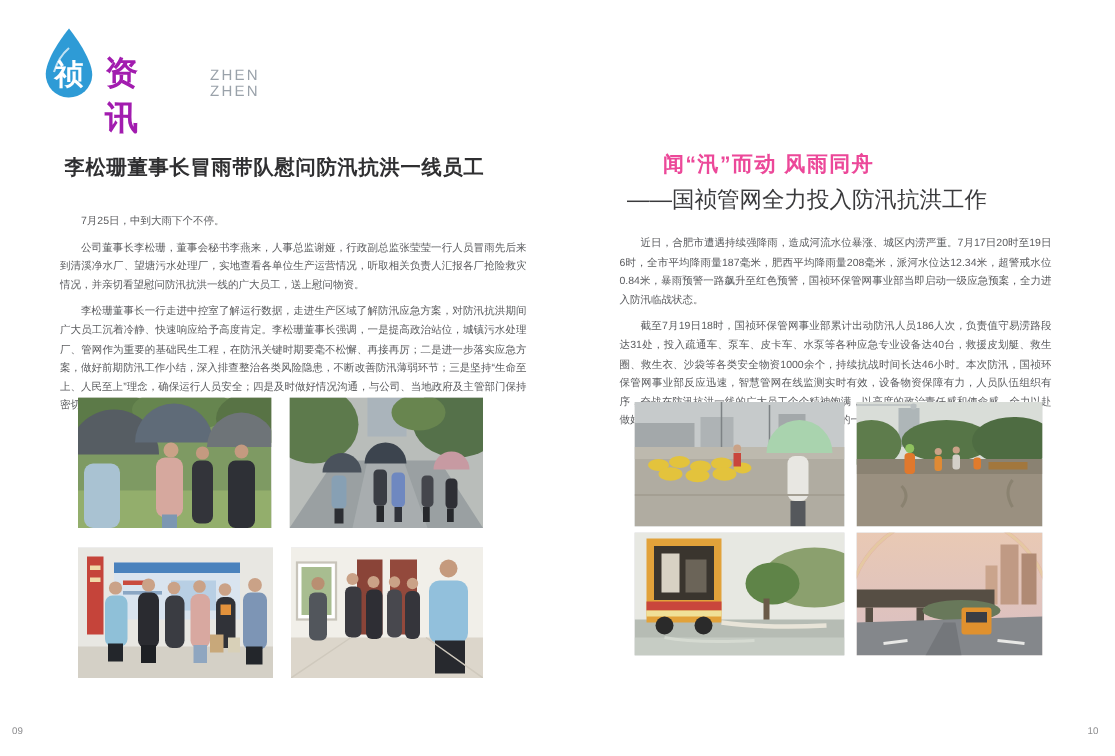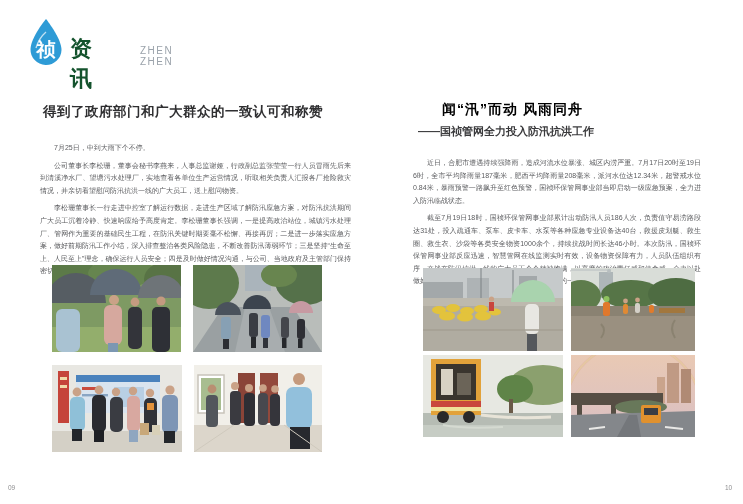--- a/index.html
+++ b/index.html
@@ -8,28 +8,28 @@
     background:#ffffff;
     font-family:"Liberation Sans","DejaVu Sans",sans-serif;
     position:relative;
     overflow:hidden;
   }
   .spread{position:absolute;inset:0;background:#ffffff;}
 
   
   .logo{position:absolute;left:28px;top:16px;height:52px;}
   .logo-drop{position:absolute;left:0;top:2px;width:36px;height:48px;}
-  .logo-title{position:absolute;left:42px;top:18px;font-size:22px;font-weight:bold;color:#14532d;letter-spacing:2px;}
+  .logo-title{position:absolute;left:42px;top:18px;font-size:22px;font-weight:bold;color:#a21caf;letter-spacing:2px;}
   .logo-sub{position:absolute;left:112px;top:29px;font-size:10px;color:#9aa2aa;letter-spacing:1.5px;}
 
   
   .lp-title{position:absolute;left:43px;top:103px;width:311px;font-size:13.5px;font-weight:bold;color:#2f2f31;letter-spacing:0.5px;}
   .lp-body{position:absolute;left:40px;top:142px;width:311px;}
-  .rp-title{position:absolute;left:418px;top:101px;font-size:14px;font-weight:bold;color:#000000;letter-spacing:1px;padding-left:24px;}
-  .rp-subtitle{position:absolute;left:418px;top:124px;font-size:11px;font-weight:700;color:#3a3a3c;}
+  .rp-title{position:absolute;left:418px;top:101px;font-size:14px;font-weight:bold;color:#ec4899;letter-spacing:1px;padding-left:24px;}
+  .rp-subtitle{position:absolute;left:418px;top:124px;font-size:15px;font-weight:400;color:#3a3a3c;}
   .rp-body{position:absolute;left:413px;top:157px;width:288px;}
   .body-text p{
     margin:0 0 5px 0;
     font-size:7px;line-height:12.6px;color:#5a5b5e;
     text-align:justify;text-indent:2em;
   }
 
   
   .photo{position:absolute;overflow:hidden;background:#dddddd;}
   .photo svg{display:block;width:100%;height:100%;}
@@ -55,21 +55,21 @@
   <div class="logo">
     <svg class="logo-drop" viewBox="0 0 36 48">
       <path d="M18 1 C18 1 3 19 2.5 31 a15.5 15.5 0 0 0 31 1 C33.5 20 18 1 18 1 Z" fill="#2e9bd6"></path>
       <path d="M8 30 q3 -10 10 -16" stroke="#ffffff" stroke-width="1.4" fill="none" opacity="0.7"></path>
       <text x="18" y="38" text-anchor="middle" font-size="19" font-weight="bold" fill="#ffffff" font-family="'Liberation Sans',sans-serif">祯</text>
     </svg>
     <span class="logo-title">资讯</span>
     <span class="logo-sub">ZHEN ZHEN</span>
   </div>
 
-  <div class="lp-title">得到了政府部门和广大群众的一致认可和称赞</div>
+  <div class="lp-title">李松珊董事长冒雨带队慰问防汛抗洪一线员工</div>
   <div class="lp-body body-text">
     <p>7月25日，中到大雨下个不停。</p>
     <p>公司董事长李松珊，董事会秘书李燕来，人事总监谢娅，行政副总监张莹莹一行人员冒雨先后来到清溪净水厂、望塘污水处理厂，实地查看各单位生产运营情况，听取相关负责人汇报各厂抢险救灾情况，并亲切看望慰问防汛抗洪一线的广大员工，送上慰问物资。</p>
     <p>李松珊董事长一行走进中控室了解运行数据，走进生产区域了解防汛应急方案，对防汛抗洪期间广大员工沉着冷静、快速响应给予高度肯定。李松珊董事长强调，一是提高政治站位，城镇污水处理厂、管网作为重要的基础民生工程，在防汛关键时期要毫不松懈、再接再厉；二是进一步落实应急方案，做好前期防汛工作小结，深入排查整治各类风险隐患，不断改善防汛薄弱环节；三是坚持“生命至上、人民至上”理念，确保运行人员安全；四是及时做好情况沟通，与公司、当地政府及主管部门保持密切沟通，做好防汛整体调度安排工作。</p>
   </div>
 
   <div class="photo" id="lp1">
     <svg viewBox="0 0 129 87" preserveAspectRatio="none">
       <rect width="129" height="87" fill="#7e9a63"></rect>
       <ellipse cx="20" cy="12" rx="30" ry="16" fill="#5c7a48"></ellipse>

